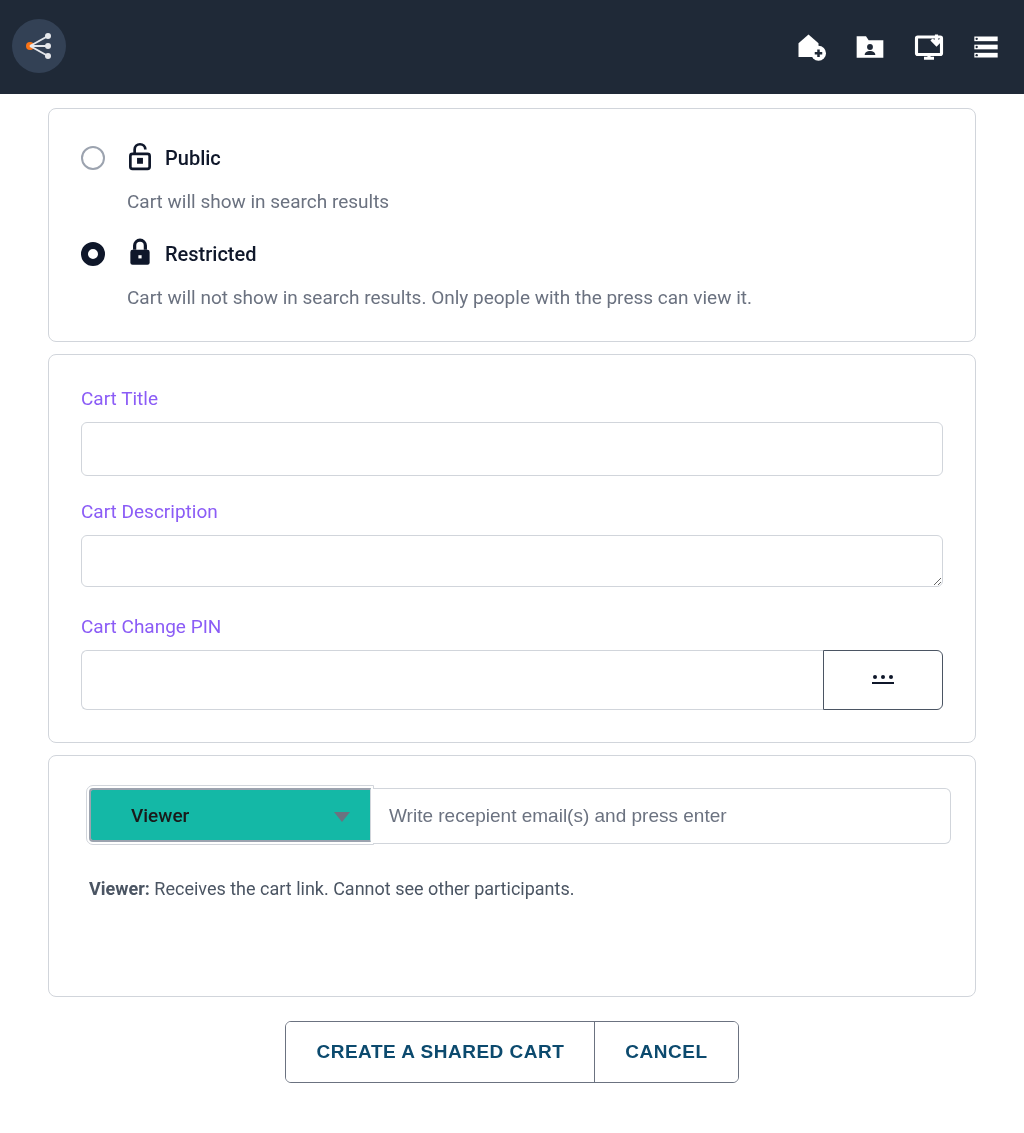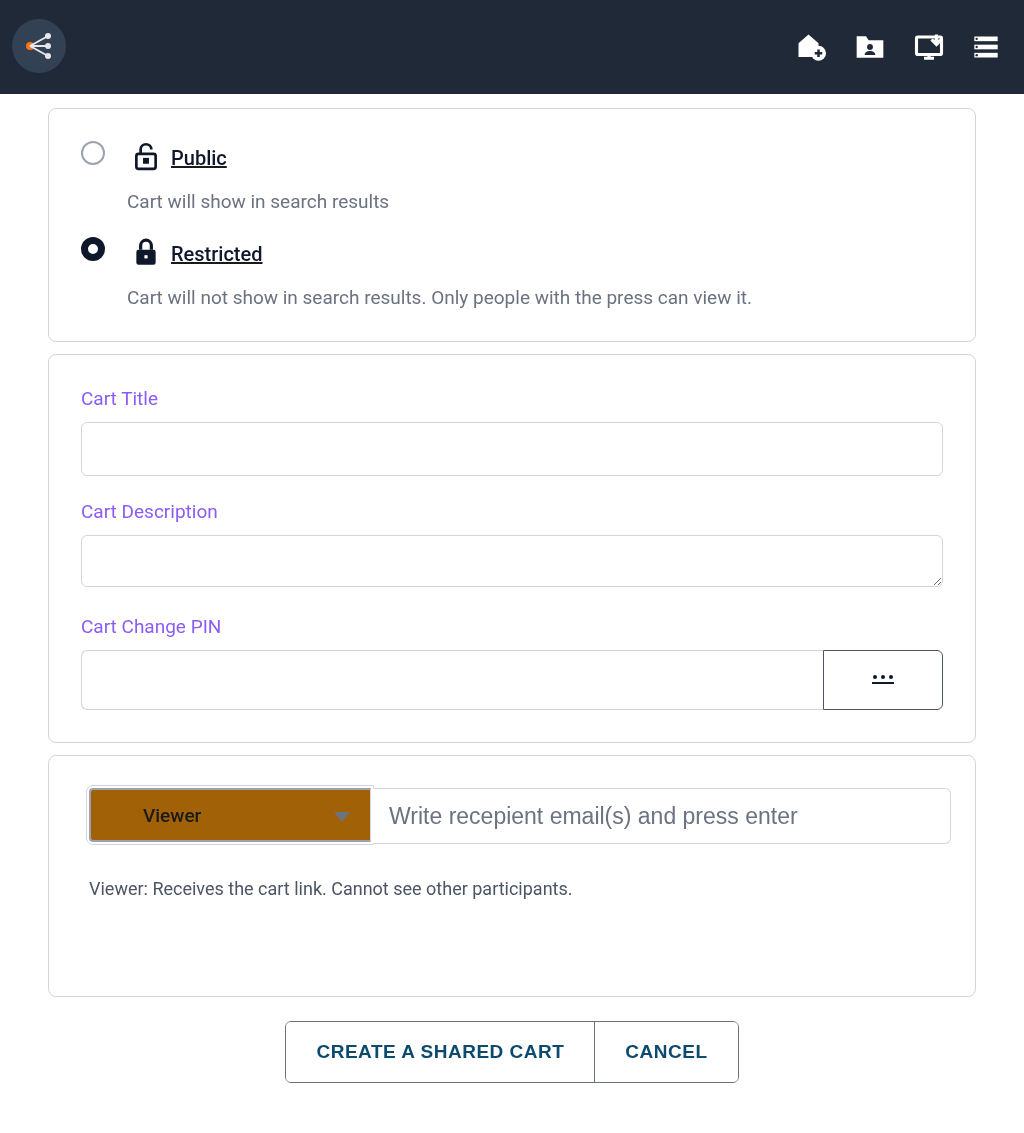--- a/index.html
+++ b/index.html
@@ -39,22 +39,22 @@
   }
   .card {
     border: 1px solid #d1d5db;
     border-radius: 8px;
     padding: 32px;
     margin-bottom: 12px;
     background: #fff;
   }
   .radio-row {
     display: flex;
-    gap: 28px;
-    text-decoration: underline;
+    align-items: center;
+    gap: 22px;
   }
   .radio-row + .desc { margin-top: 15px; margin-bottom: 24px; }
   .radio-circle {
     width: 24px;
     height: 24px;
     border: 2px solid #9ca3af;
     border-radius: 50%;
     flex-shrink: 0;
     cursor: pointer;
   }
@@ -134,48 +134,48 @@
   }
   .role-select {
     width: 282px;
     height: 54px;
     border: 2px solid #9ca3af;
     border-right: 1px solid #d1d5db;
     border-radius: 4px 0 0 4px;
     display: flex;
     align-items: center;
     justify-content: space-between;
-    padding: 0 20px 0 52px;
+    padding: 0 20px 0 40px;
     font-size: 19px;
     font-weight: 500;
     cursor: pointer;
-    background: #a16207;
+    background: #14b8a6;
     outline: 1px solid #d1d5db;
     outline-offset: 2px;
     text-align: right;
   }
   .email-input {
     flex: 1;
     height: 56px;
     border: 1px solid #d1d5db;
     border-left: none;
     border-radius: 0 6px 6px 0;
     padding: 0 16px;
-    font-size: 23px;
+    font-size: 19px;
     margin-left: 2px;
   }
   .email-input::placeholder { color: #6b7280; }
   .role-desc {
     margin-top: 28px;
     margin-left: 8px;
     font-size: 18px;
     color: #4b5563;
     line-height: 1.9;
   }
-  .role-desc .bold { font-weight: 400; }
+  .role-desc .bold { font-weight: 700; }
   .actions {
     display: flex;
     justify-content: center;
     margin-top: 24px;
   }
   .btn-group {
     display: flex;
     border: 1px solid #6b7280;
     border-radius: 6px;
     overflow: hidden;

